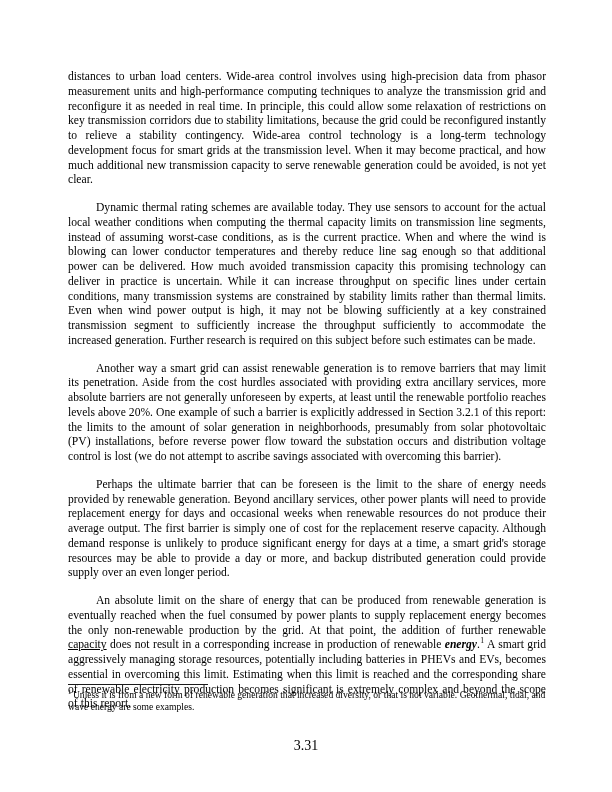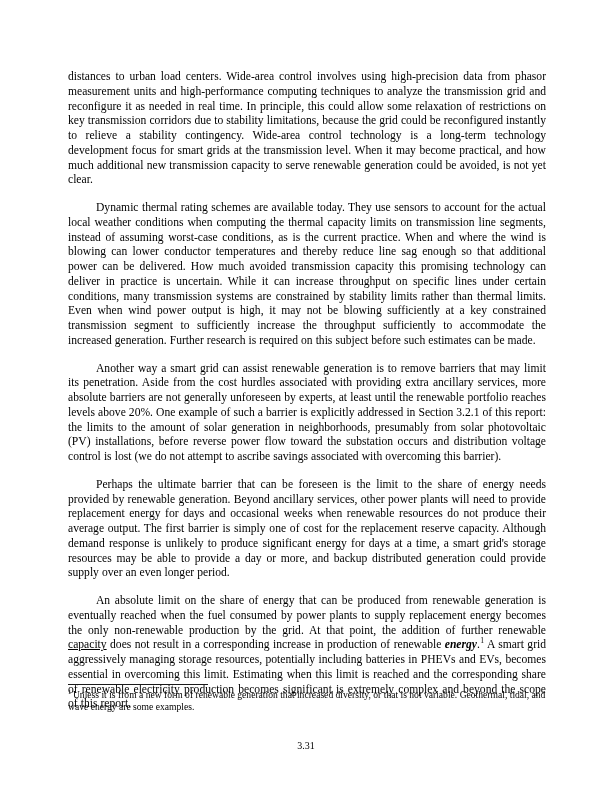--- a/index.html
+++ b/index.html
@@ -96,21 +96,21 @@
     line-height: 0;
     padding-right: 1.5px;
   }
 
   .page-number {
     position: absolute;
     left: 0;
     top: 739px;
     width: 612px;
     text-align: center;
-    font-size: 10px;
+    font-size: 14px;
     line-height: 13px;
   }
 </style>
 </head>
 <body>
 
 <div class="page">
 
   <div class="text-column">
 

